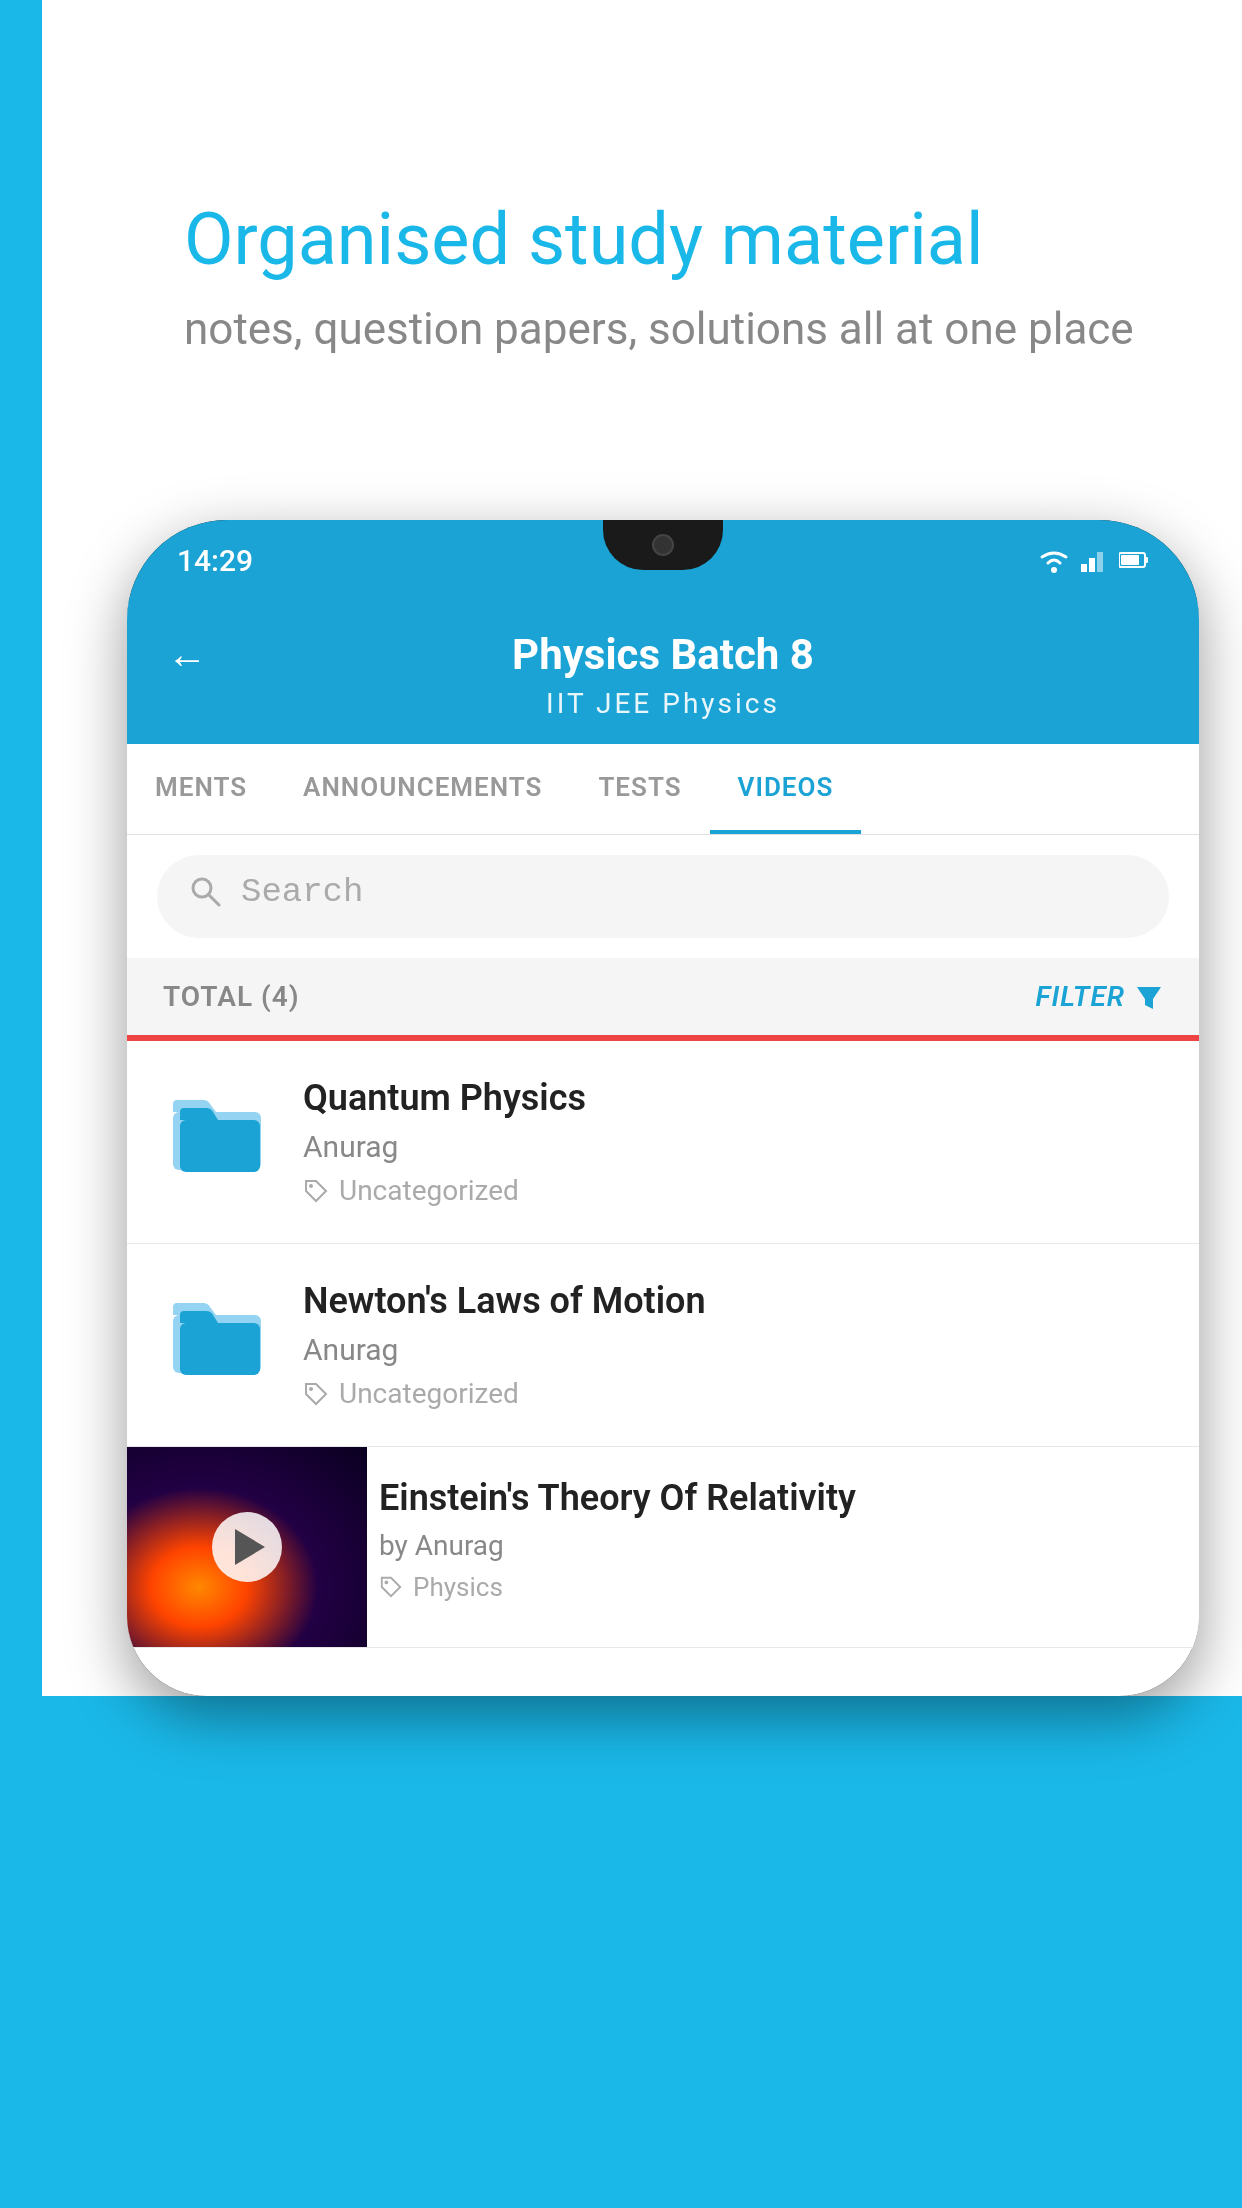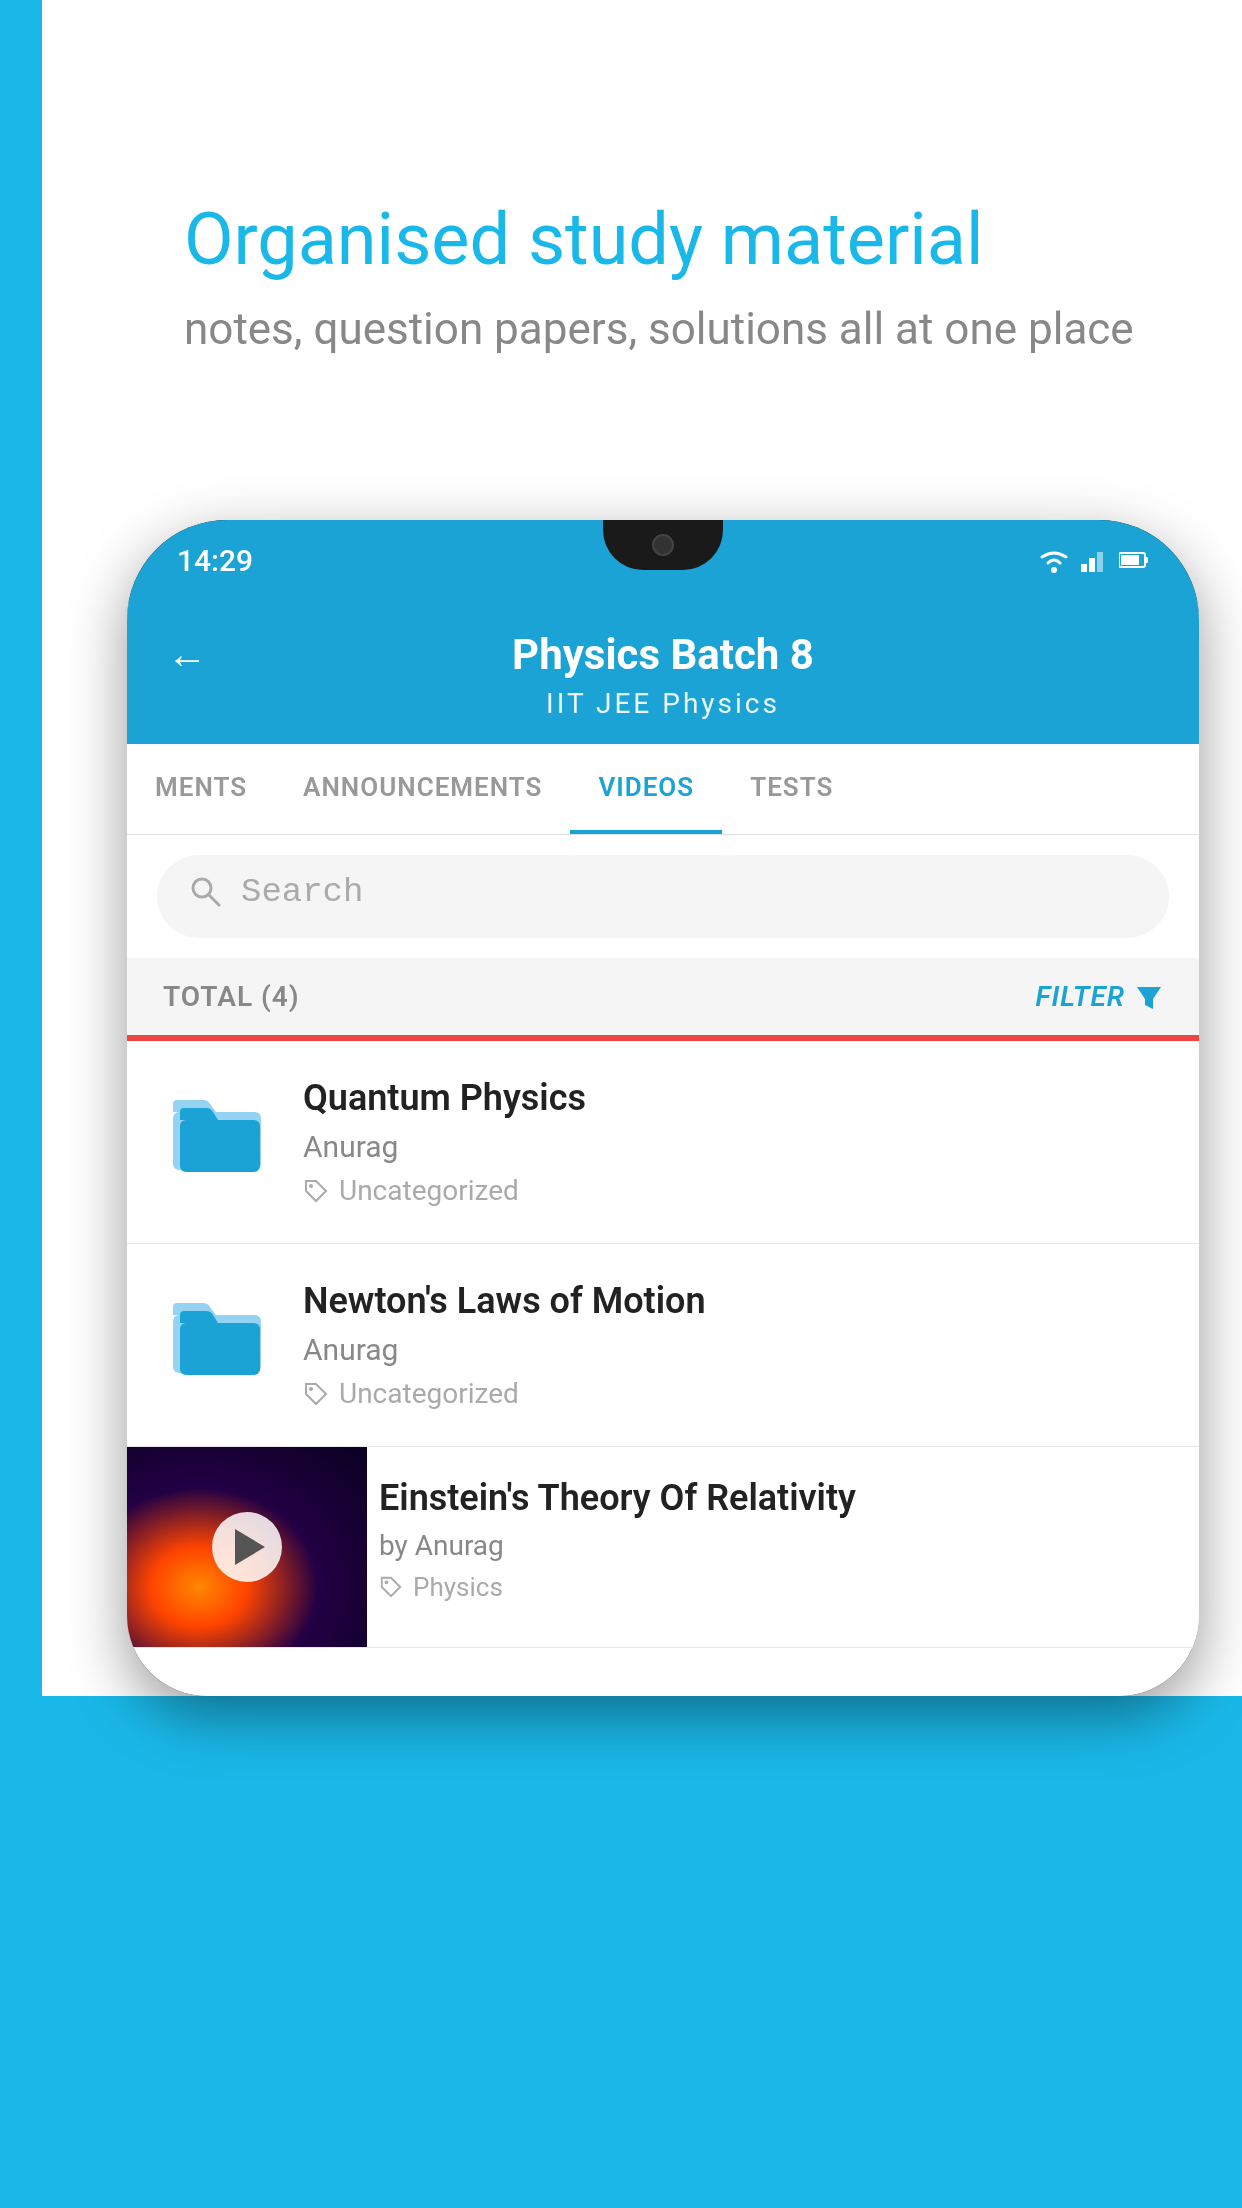--- a/index.html
+++ b/index.html
@@ -396,22 +396,22 @@
         <div style="color:rgba(255,255,255,0.9);font-size:28px;letter-spacing:3px;">
           <span>IIT JEE</span>
           <span>   </span>
           <span>Physics</span>
         </div>
       </div>
 
       <div class="tabs-container">
         <div class="tab">MENTS</div>
         <div class="tab">ANNOUNCEMENTS</div>
+        <div class="tab">TESTS</div>
         <div class="tab active">VIDEOS</div>
-        <div class="tab">TESTS</div>
       </div>
 
       <div class="search-container">
         <div class="search-box">
           <span class="search-icon-wrap">
             <svg width="36" height="36" viewBox="0 0 36 36">
               <circle cx="15" cy="15" r="9" stroke="#aaa" stroke-width="3" fill="none"></circle>
               <line x1="22" y1="22" x2="32" y2="32" stroke="#aaa" stroke-width="3" stroke-linecap="round"></line>
             </svg>
           </span>

